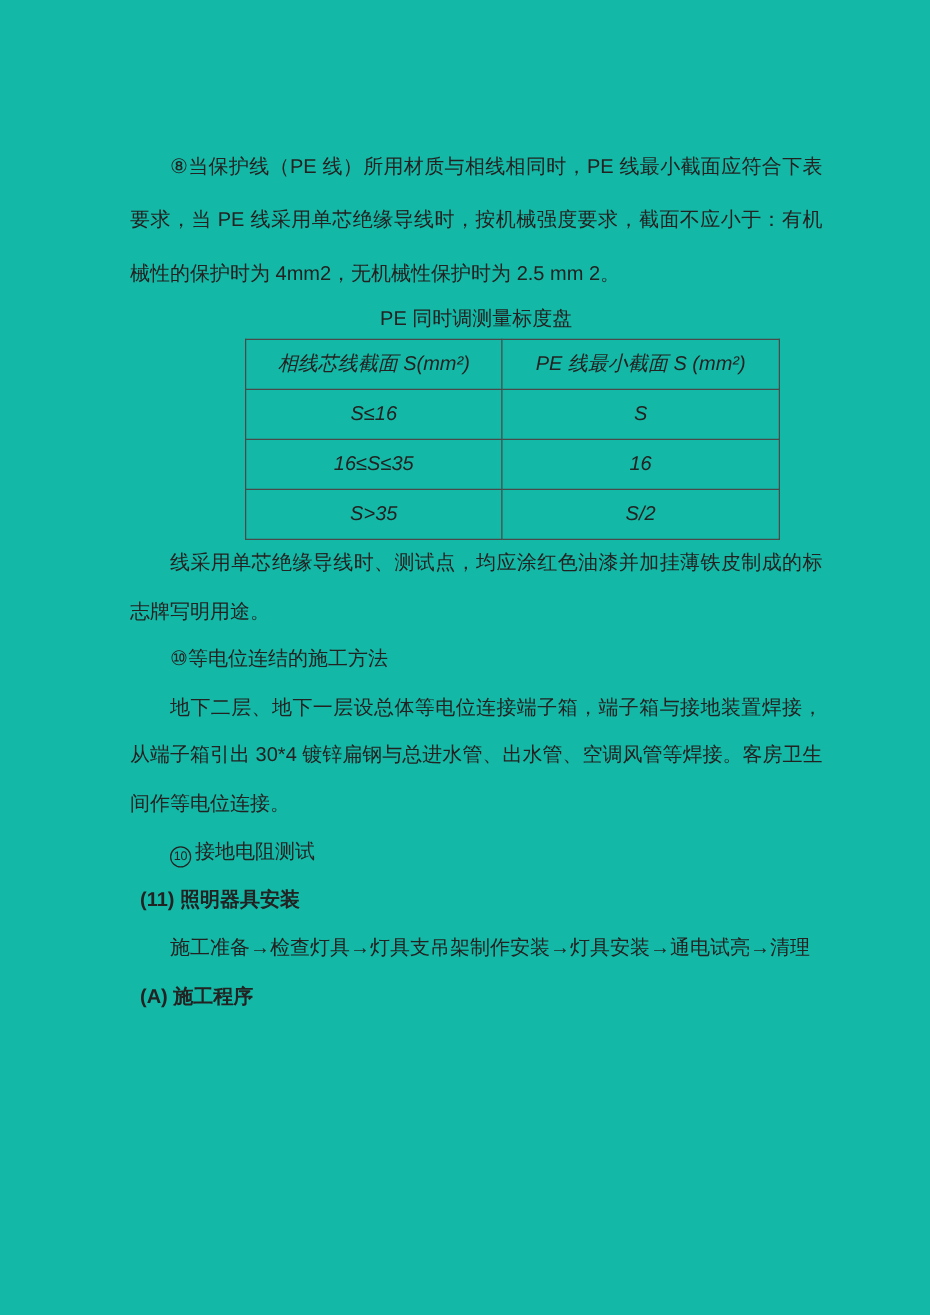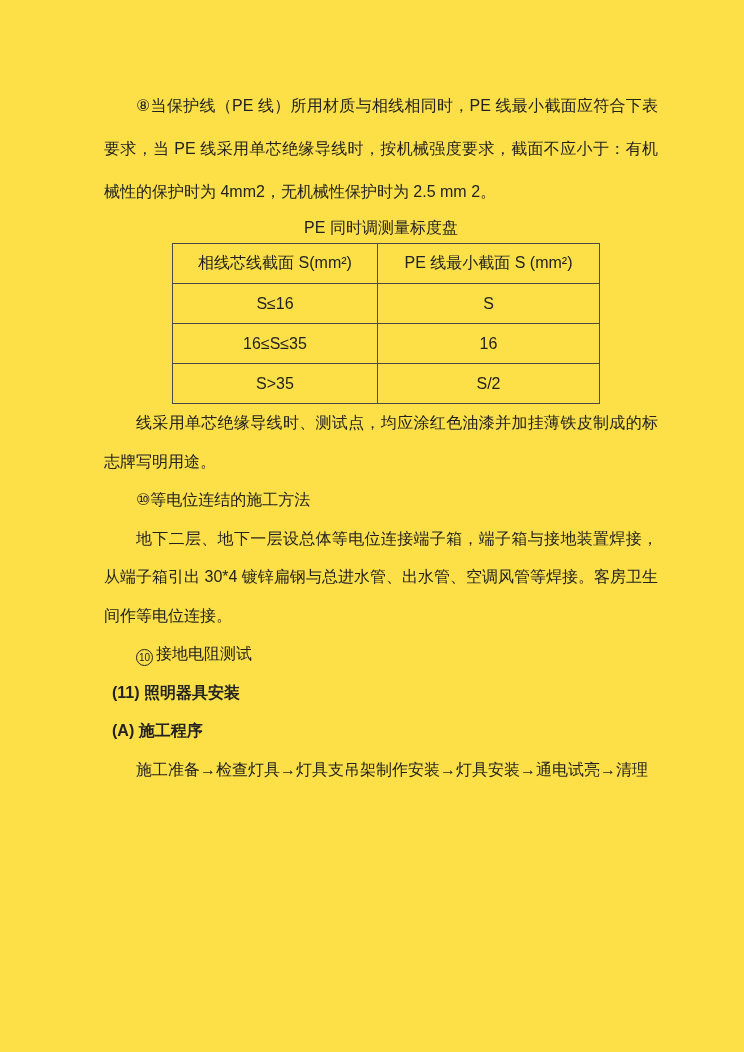--- a/index.html
+++ b/index.html
@@ -2,46 +2,47 @@
 <html><head>
 <meta charset="utf-8">
 <style>
   * { box-sizing: border-box; }
   html, body { margin: 0; padding: 0; background: #ffffff; }
   .page {
     position: relative;
     width: 744px;
     height: 1052px;
     margin: 0 auto;
-    background: #fde047;
+    background: #14b8a6;
     color: #222222;
     font-family: "Liberation Sans", "DejaVu Sans", sans-serif;
     font-size: 16px;
-    padding: 84px 86px 40px 104px;
+    padding: 112px 86px 40px 104px;
     overflow: hidden;
   }
   .para {
     margin: 0;
     text-align: justify;
     line-height: 38.5px;
     word-break: break-all;
   }
   .lh-lg { line-height: 43px; }
   .indent { text-indent: 2em; }
   .small-indent { text-indent: 0.5em; font-weight: bold; }
   .table-title {
     line-height: 30px;
     text-align: center;
     margin: 0;
   }
   table.spec {
     border-collapse: collapse;
     table-layout: fixed;
-    margin: 0 0 0 68px;
+    margin: 0 0 0 92px;
     width: 427px;
+    font-style: italic;
   }
   table.spec th, table.spec td {
     border: 1.5px solid #4a4a4a;
     height: 40px;
     padding: 0;
     text-align: center;
     vertical-align: middle;
     font-weight: normal;
     font-size: 16px;
     color: #222222;
@@ -102,17 +103,17 @@
 
   <p class="para indent">⑩等电位连结的施工方法</p>
 
   <p class="para indent">地下二层、地下一层设总体等电位连接端子箱，端子箱与接地装置焊接，从端子箱引出 30*4 镀锌扁钢与总进水管、出水管、空调风管等焊接。客房卫生间作等电位连接。</p>
 
   <p class="para indent"><span class="circ">10</span><span>接地电阻测试</span></p>
 
 
   <p class="para small-indent">(11) 照明器具安装</p>
 
+  <p class="para indent">施工准备→检查灯具→灯具支吊架制作安装→灯具安装→通电试亮→清理</p>
+
   <p class="para small-indent">(A) 施工程序</p>
-
-  <p class="para indent">施工准备→检查灯具→灯具支吊架制作安装→灯具安装→通电试亮→清理</p>
 
 </div>
 
 </body></html>

